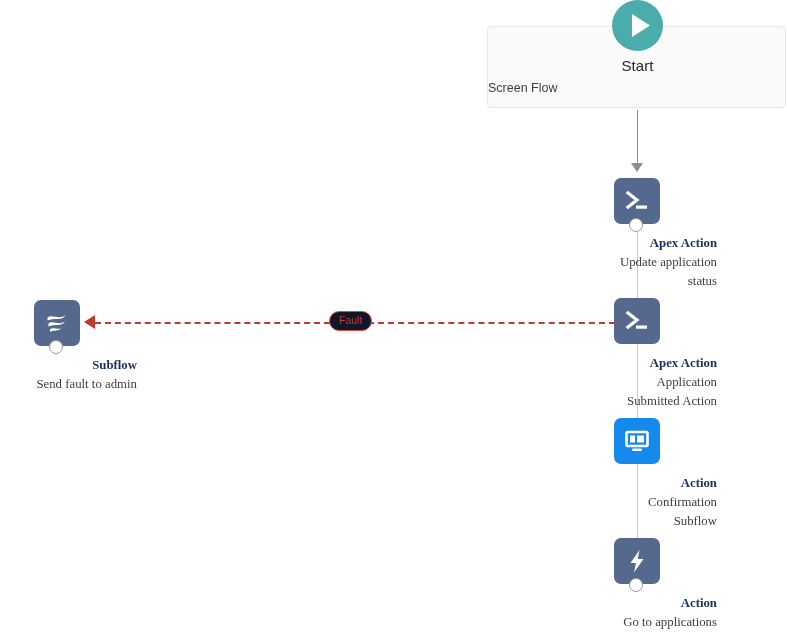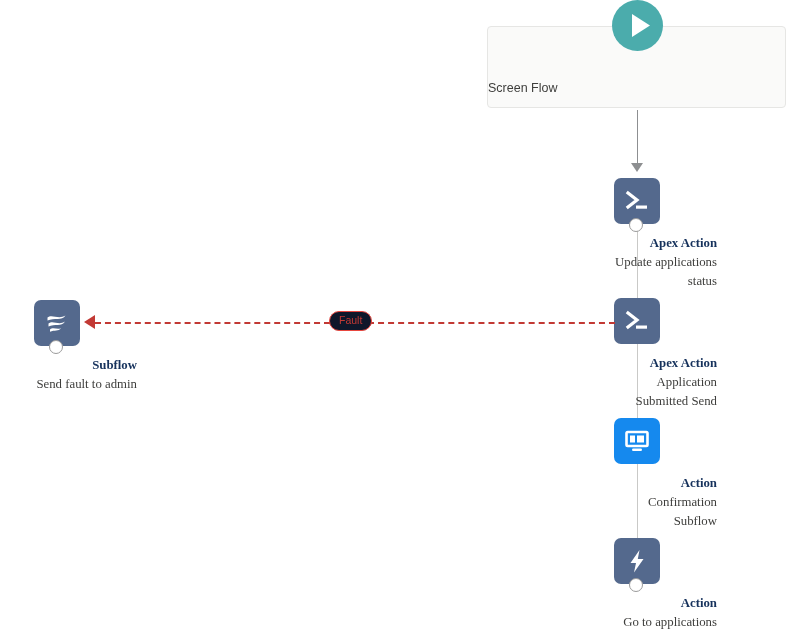--- a/index.html
+++ b/index.html
@@ -152,20 +152,21 @@
     line-height: 13px;
     box-sizing: border-box;
   }
 </style>
 </head>
 <body>
 
 <div id="canvas">
 
   <div class="start-box">
+    <div class="start-title">Start</div>
     <div class="start-sub">Screen Flow</div>
   </div>
   <div class="start-circle">
     <svg width="51" height="51" viewBox="0 0 51 51">
       <polygon points="20,14 38,25.5 20,37" fill="#ffffff"></polygon>
     </svg>
   </div>
 
   <div class="conn-line" style="left:636.5px; top:110px; height:56px;"></div>
   <div class="conn-arrow" style="left:631px; top:163px;"></div>
@@ -179,36 +180,36 @@
   <div class="node" style="left:557px; top:178px;">
     <div class="node-icon icon-apex">
       <svg width="30" height="30" viewBox="0 0 30 30">
         <polyline points="6,7 15,14 6,21" fill="none" stroke="#ffffff" stroke-width="3.2" stroke-linecap="square" stroke-linejoin="miter"></polyline>
         <rect x="14" y="19.5" width="11" height="3.2" fill="#ffffff"></rect>
       </svg>
       <div class="fault-dot"></div>
     </div>
     <div class="node-label">Apex Action</div>
     <div class="node-desc">
-      <div>Update applications</div>
+      <div>Update application</div>
       <div>status</div>
     </div>
   </div>
 
   <div class="node" style="left:557px; top:298px;">
     <div class="node-icon icon-apex">
       <svg width="30" height="30" viewBox="0 0 30 30">
         <polyline points="6,7 15,14 6,21" fill="none" stroke="#ffffff" stroke-width="3.2" stroke-linecap="square" stroke-linejoin="miter"></polyline>
         <rect x="14" y="19.5" width="11" height="3.2" fill="#ffffff"></rect>
       </svg>
     </div>
     <div class="node-label">Apex Action</div>
     <div class="node-desc">
       <div>Application</div>
-      <div>Submitted Send</div>
+      <div>Submitted Action</div>
     </div>
   </div>
 
   <div class="node" style="left:557px; top:418px;">
     <div class="node-icon icon-screen">
       <svg width="30" height="30" viewBox="0 0 30 30">
         <rect x="4.5" y="6" width="21" height="14" rx="1.2" fill="none" stroke="#ffffff" stroke-width="2.6"></rect>
         <rect x="8" y="9.5" width="5" height="7" fill="#ffffff"></rect>
         <rect x="15" y="9.5" width="7" height="7" fill="#ffffff"></rect>
         <rect x="10" y="22.5" width="10" height="2.6" rx="1.3" fill="#ffffff"></rect>

